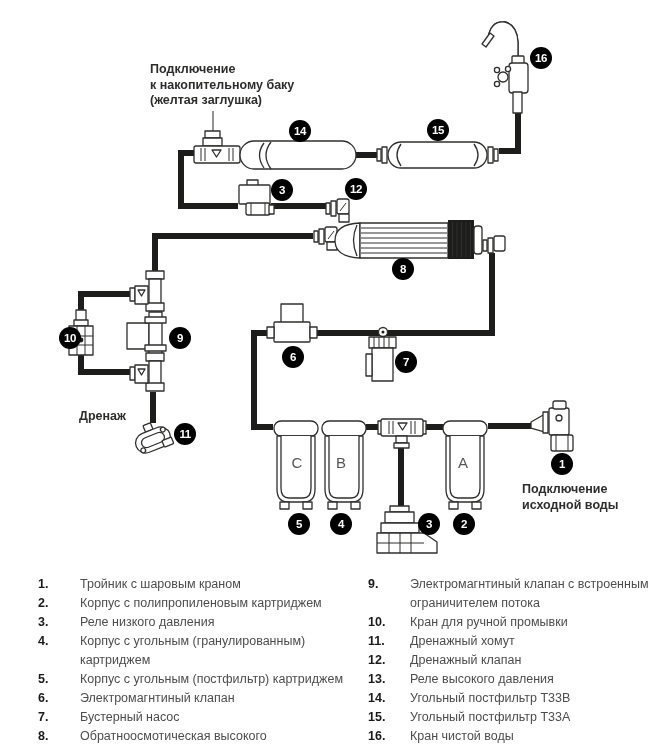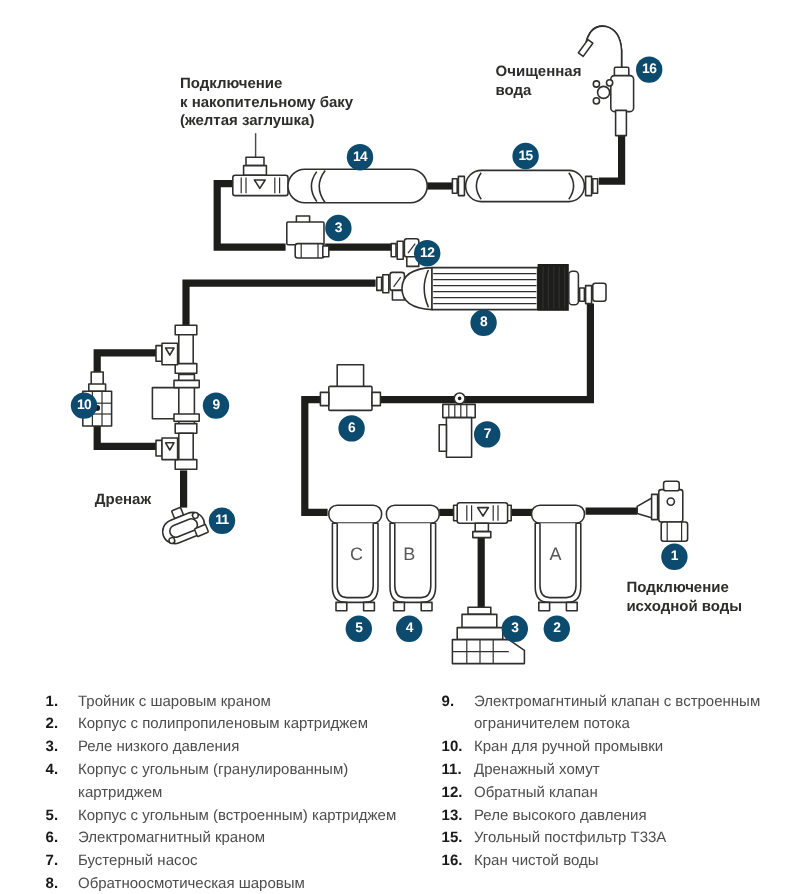--- a/index.html
+++ b/index.html
@@ -9,30 +9,30 @@
   .pipe{fill:none;stroke:#1d1d1b;stroke-width:6;stroke-linejoin:miter;}
   .ptr{fill:none;stroke:#4a4a4a;stroke-width:1.2;}
   .g rect,.g path,.g circle,.g ellipse{fill:#ffffff;stroke:#2f2f2d;stroke-width:1.3;stroke-linejoin:round;}
   .g line{stroke:#2f2f2d;stroke-width:1;}
   .dark{fill:#1d1d1b !important;stroke:none !important;}
   .wline{stroke:#ffffff;stroke-width:1.4;}
   .tube-out{fill:none;stroke:#2f2f2d;stroke-width:8;stroke-linecap:round;}
   .tube-in{fill:none;stroke:#ffffff;stroke-width:5.2;stroke-linecap:round;}
   .lbl{position:absolute;font-weight:700;font-size:12.5px;line-height:15.5px;
        color:#2d2d2b;white-space:pre-line;}
-  .badge{position:absolute;width:22px;height:22px;border-radius:50%;background:#0c4a6e;
+  .badge{position:absolute;width:22px;height:22px;border-radius:50%;background:#000000;
          color:#fff;font-weight:700;font-size:11.5px;display:flex;align-items:center;
          justify-content:center;letter-spacing:-0.5px;}
   .letter{position:absolute;width:22px;text-align:center;font-size:15px;color:#575757;}
   .legend{position:absolute;list-style:none;margin:0;padding:0;font-size:12.5px;line-height:19px;}
   .legend.colL{left:38px;top:575px;width:322px;}
   .legend.colR{left:368px;top:575px;width:288px;}
   .legend li{display:flex;}
   .legend .num{width:27px;flex:0 0 27px;font-weight:700;color:#1a1a1a;}
-  .legend .txt{flex:1;color:#4d4d4d;}
+  .legend .txt{flex:1;color:#4d4d4d;margin-left:15px;}
 </style>
 </head>
 <body>
 
 <div class="stage">
 
 <svg width="665" height="568" viewBox="0 0 665 568">
 
   <g>
     <path class="pipe" d="M195 153 H181 V206 H238"></path>
@@ -256,42 +256,40 @@
     <circle cx="559" cy="418" r="3"></circle>
     <rect x="551" y="435" width="22" height="16" rx="2"></rect>
     <line x1="556" y1="435" x2="556" y2="451"></line>
         <line x1="568" y1="435" x2="568" y2="451"></line>
   </g>
 </svg>
 
 <div class="lbl" style="left:150px;top:62px;">Подключение
 к накопительному баку
 (желтая заглушка)</div>
-<div class="lbl" style="left:413px;top:52px;">Очищенная
-вода</div>
 <div class="lbl" style="left:79px;top:409px;text-align:center;">Дренаж</div>
 <div class="lbl" style="left:522px;top:482px;">Подключение
 исходной воды</div>
 
 <div class="letter" style="left:286px;top:454px;">C</div>
 <div class="letter" style="left:330px;top:454px;">B</div>
 <div class="letter" style="left:452px;top:454px;">A</div>
 
 <div class="badge" style="left:551px;top:453px;">1</div>
 <div class="badge" style="left:453px;top:513px;">2</div>
 <div class="badge" style="left:418px;top:513px;">3</div>
 <div class="badge" style="left:330px;top:513px;">4</div>
 <div class="badge" style="left:288px;top:513px;">5</div>
 <div class="badge" style="left:282px;top:346px;">6</div>
 <div class="badge" style="left:395px;top:351px;">7</div>
 <div class="badge" style="left:392px;top:258px;">8</div>
 <div class="badge" style="left:169px;top:327px;">9</div>
 <div class="badge" style="left:43px;top:327px;margin-left:16px;">10</div>
 <div class="badge" style="left:174px;top:423px;">11</div>
-<div class="badge" style="left:345px;top:200px;">12</div>
+<div class="badge" style="left:345px;top:178px;">12</div>
 <div class="badge" style="left:271px;top:179px;">3</div>
 <div class="badge" style="left:289px;top:120px;text-align:center;">14</div>
 <div class="badge" style="left:427px;top:119px;">15</div>
 <div class="badge" style="left:530px;top:47px;">16</div>
 
 <ol class="legend colL">
   <li>
         <span class="num">1.</span>
         <span class="txt">Тройник с шаровым краном</span>
       </li>
@@ -302,57 +300,61 @@
   <li>
         <span class="num">3.</span>
         <span class="txt">Реле низкого давления</span>
       </li>
   <li>
         <span class="num">4.</span>
         <span class="txt">Корпус с угольным (гранулированным) картриджем</span>
       </li>
   <li>
         <span class="num">5.</span>
-        <span class="txt">Корпус с угольным (встроенным) картриджем</span>
+        <span class="txt">Корпус с угольным (постфильтр) картриджем</span>
       </li>
   <li>
         <span class="num">6.</span>
-        <span class="txt">Электромагнитный краном</span>
+        <span class="txt">Электромагнтиный клапан</span>
       </li>
   <li>
         <span class="num">7.</span>
         <span class="txt">Бустерный насос</span>
       </li>
   <li>
         <span class="num">8.</span>
-        <span class="txt">Обратноосмотическая шаровым</span>
+        <span class="txt">Обратноосмотическая высокого</span>
       </li>
 </ol>
 <ol class="legend colR">
   <li>
         <span class="num">9.</span>
         <span class="txt">Электромагнтиный клапан с встроенным ограничителем потока</span>
       </li>
   <li>
         <span class="num">10.</span>
         <span class="txt">Кран для ручной промывки</span>
       </li>
   <li>
         <span class="num">11.</span>
         <span class="txt">Дренажный хомут</span>
       </li>
   <li>
         <span class="num">12.</span>
-        <span class="txt">Обратный клапан</span>
+        <span class="txt">Дренажный клапан</span>
       </li>
   <li>
         <span class="num">13.</span>
         <span class="txt">Реле высокого давления</span>
       </li>
   <li>
+        <span class="num">14.</span>
+        <span class="txt">Угольный постфильтр T33B</span>
+      </li>
+  <li>
         <span class="num">15.</span>
         <span class="txt">Угольный постфильтр T33A</span>
       </li>
   <li>
         <span class="num">16.</span>
         <span class="txt">Кран чистой воды</span>
       </li>
 </ol>
 
 </div>

